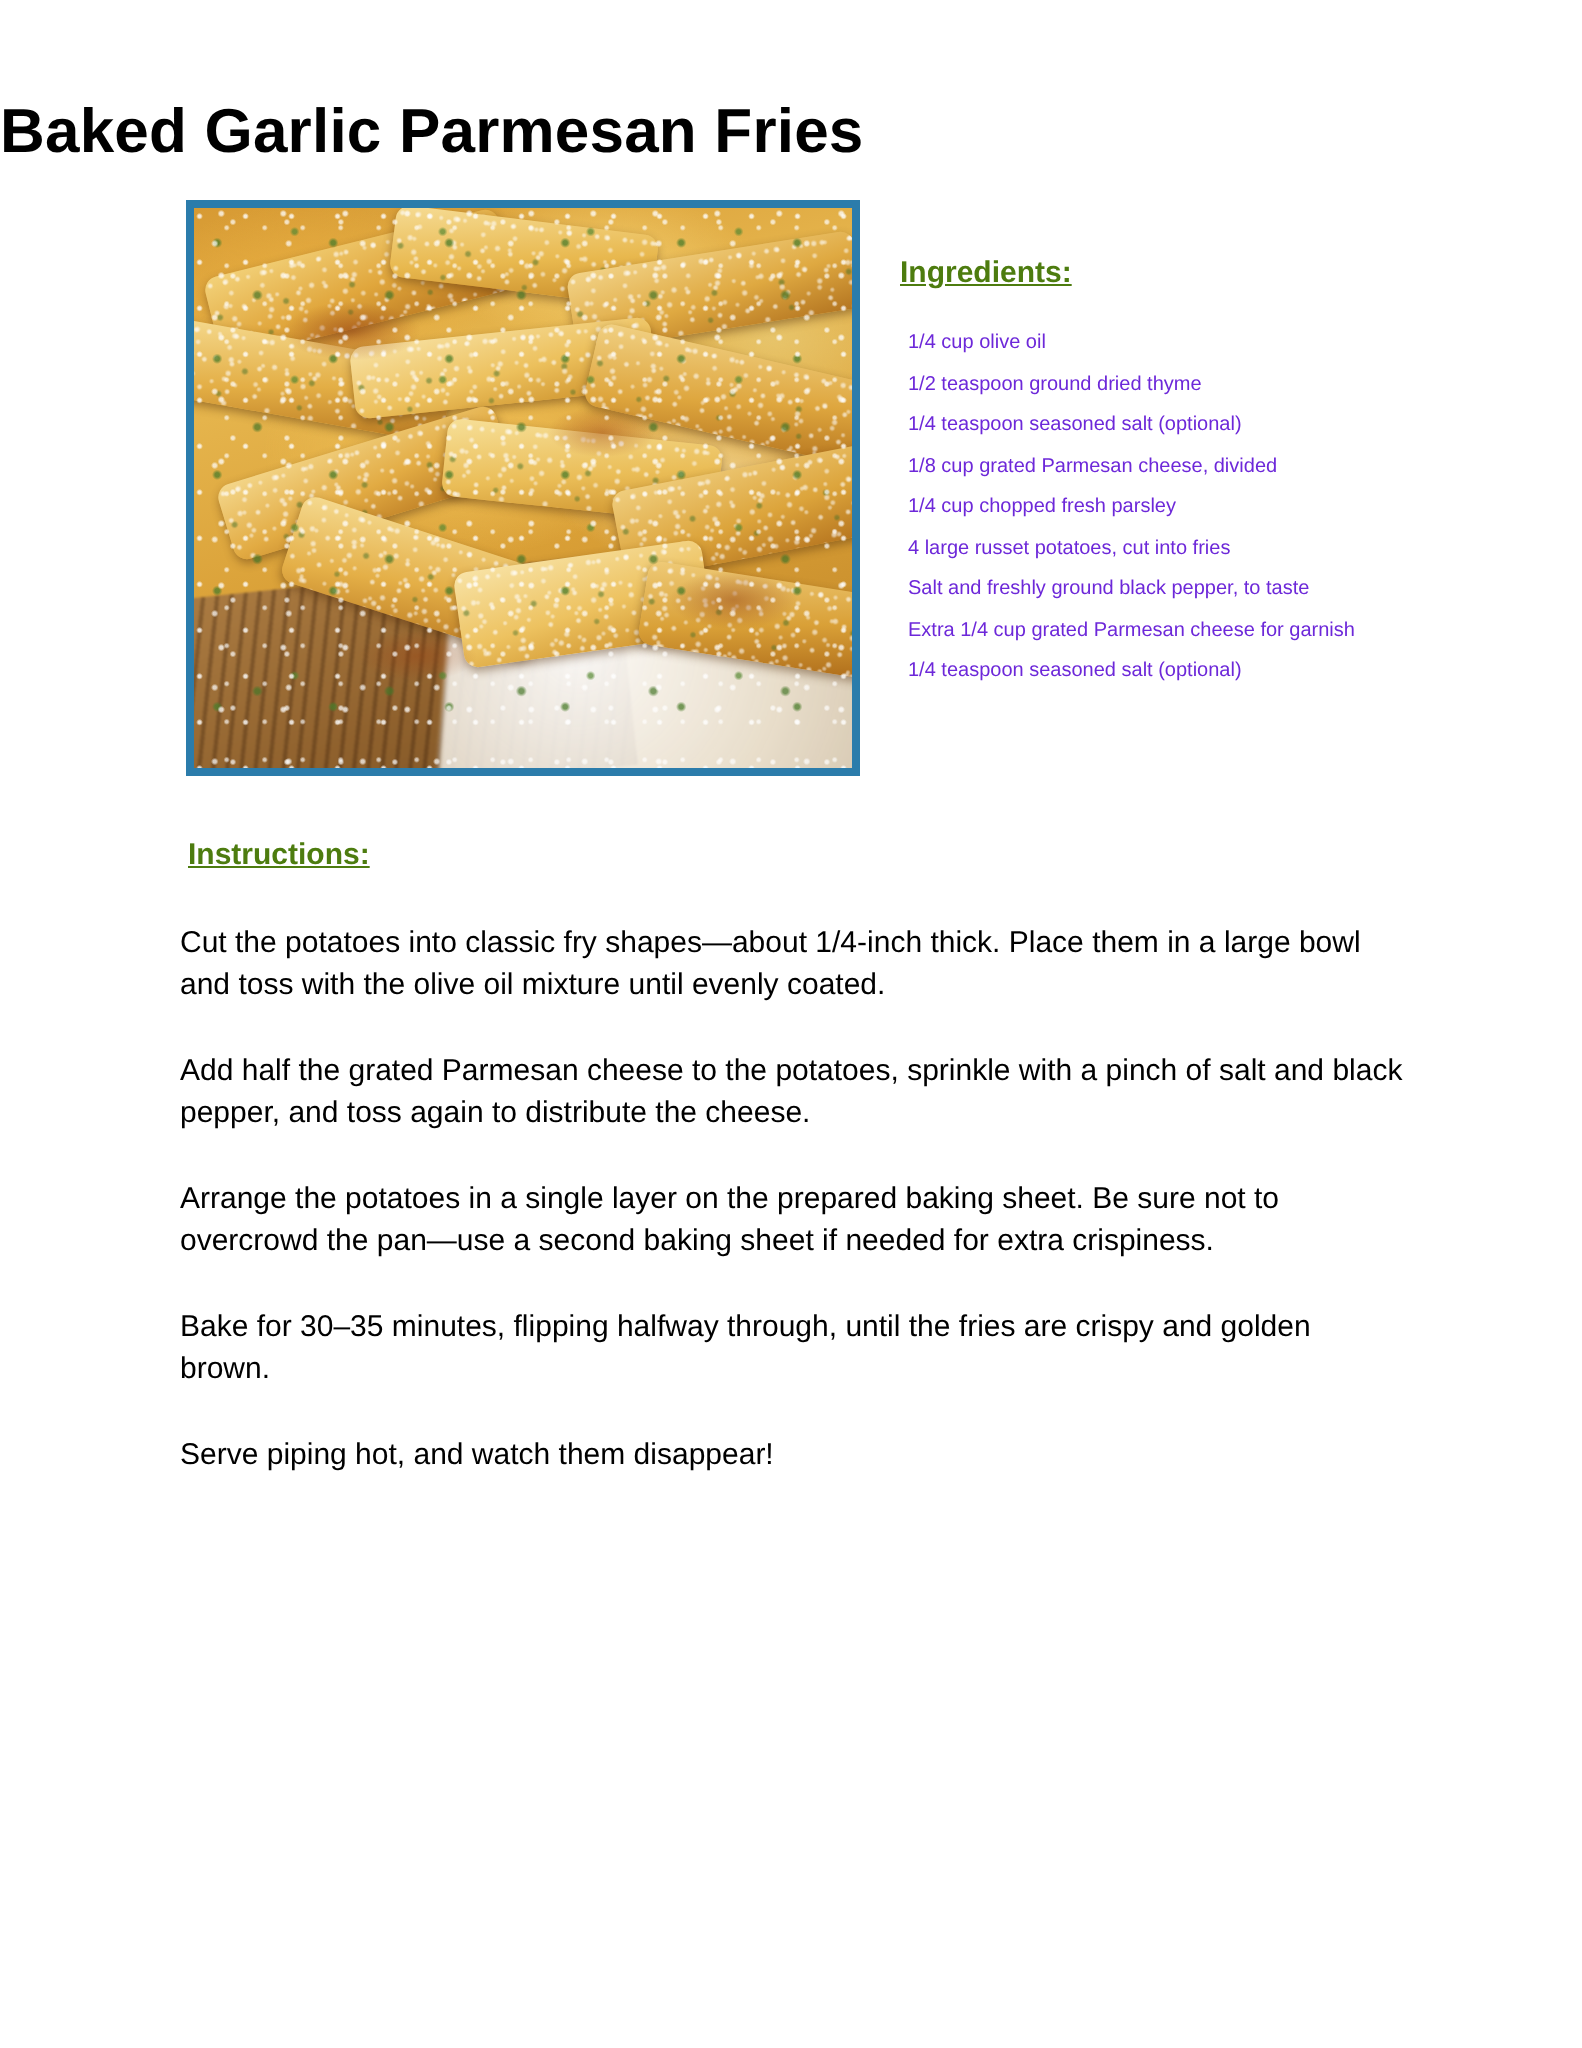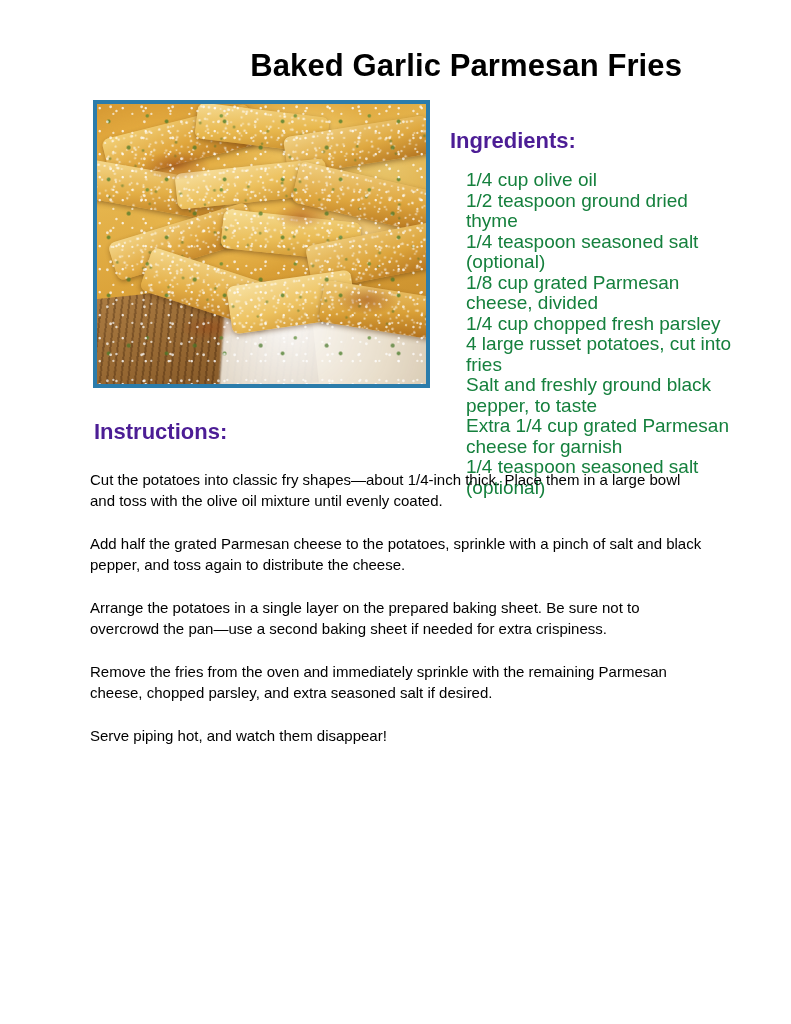--- a/index.html
+++ b/index.html
@@ -20,27 +20,26 @@
     background: #ffffff;
     overflow: hidden;
   }
 
   
   .doc-title {
     position: absolute;
     left: 0;
     top: 48px;
     width: 670px;
-    text-align: right;
+    text-align: left;
     font-size: 31px;
     font-weight: bold;
     letter-spacing: 0.1px;
     line-height: 1.15;
     color: #000000;
-    padding-left: 12px;
   }
 
   
   .photo-frame {
     position: absolute;
     left: 93px;
     top: 100px;
     width: 329px;
     height: 280px;
     border: 4px solid #2b7cab;
@@ -142,42 +141,43 @@
     background:
       radial-gradient(ellipse 14% 7% at 24% 22%, rgba(150,62,18,0.5), rgba(150,62,18,0) 75%),
       radial-gradient(ellipse 11% 6% at 62% 40%, rgba(160,70,20,0.45), rgba(160,70,20,0) 75%),
       radial-gradient(ellipse 13% 7% at 82% 70%, rgba(142,58,16,0.45), rgba(142,58,16,0) 75%),
       radial-gradient(ellipse 12% 6% at 34% 80%, rgba(155,66,18,0.42), rgba(155,66,18,0) 75%);
     pointer-events: none;
   }
 
   
   .section-heading {
-    font-size: 22px;
+    font-size: 15px;
     font-weight: bold;
     line-height: 1.2;
-    color: #4c1d95;
+    color: #4d7c0f;
+    text-decoration: underline;
   }
 
   .ingredients-block {
     position: absolute;
     left: 450px;
     top: 128px;
     width: 300px;
   }
   .ingredients-heading {
     margin: 0 0 16px 0;
   }
   .ingredients-list {
     list-style: none;
-    margin: 16px;
+    margin: 4px;
     padding: 0;
-    font-size: 19px;
+    font-size: 10px;
     line-height: 20.5px;
-    color: #15803d;
+    color: #6d28d9;
   }
   .ingredients-list li {
     margin: 0;
     padding: 0;
   }
 
   .instructions-block {
     position: absolute;
     left: 90px;
     top: 419px;
@@ -245,18 +245,18 @@
       <li>1/4 teaspoon seasoned salt (optional)</li>
     </ul>
   </div>
 
   <div class="instructions-block">
     <div class="section-heading instructions-heading">Instructions:</div>
     <div class="instructions-body">
       <p>Cut the potatoes into classic fry shapes—about 1/4-inch thick. Place them in a large bowl and toss with the olive oil mixture until evenly coated.</p>
       <p>Add half the grated Parmesan cheese to the potatoes, sprinkle with a pinch of salt and black pepper, and toss again to distribute the cheese.</p>
       <p>Arrange the potatoes in a single layer on the prepared baking sheet. Be sure not to overcrowd the pan—use a second baking sheet if needed for extra crispiness.</p>
-      <p>Remove the fries from the oven and immediately sprinkle with the remaining Parmesan cheese, chopped parsley, and extra seasoned salt if desired.</p>
+      <p>Bake for 30–35 minutes, flipping halfway through, until the fries are crispy and golden brown.</p>
       <p>Serve piping hot, and watch them disappear!</p>
     </div>
   </div>
 
 </div>
 
 </body></html>

